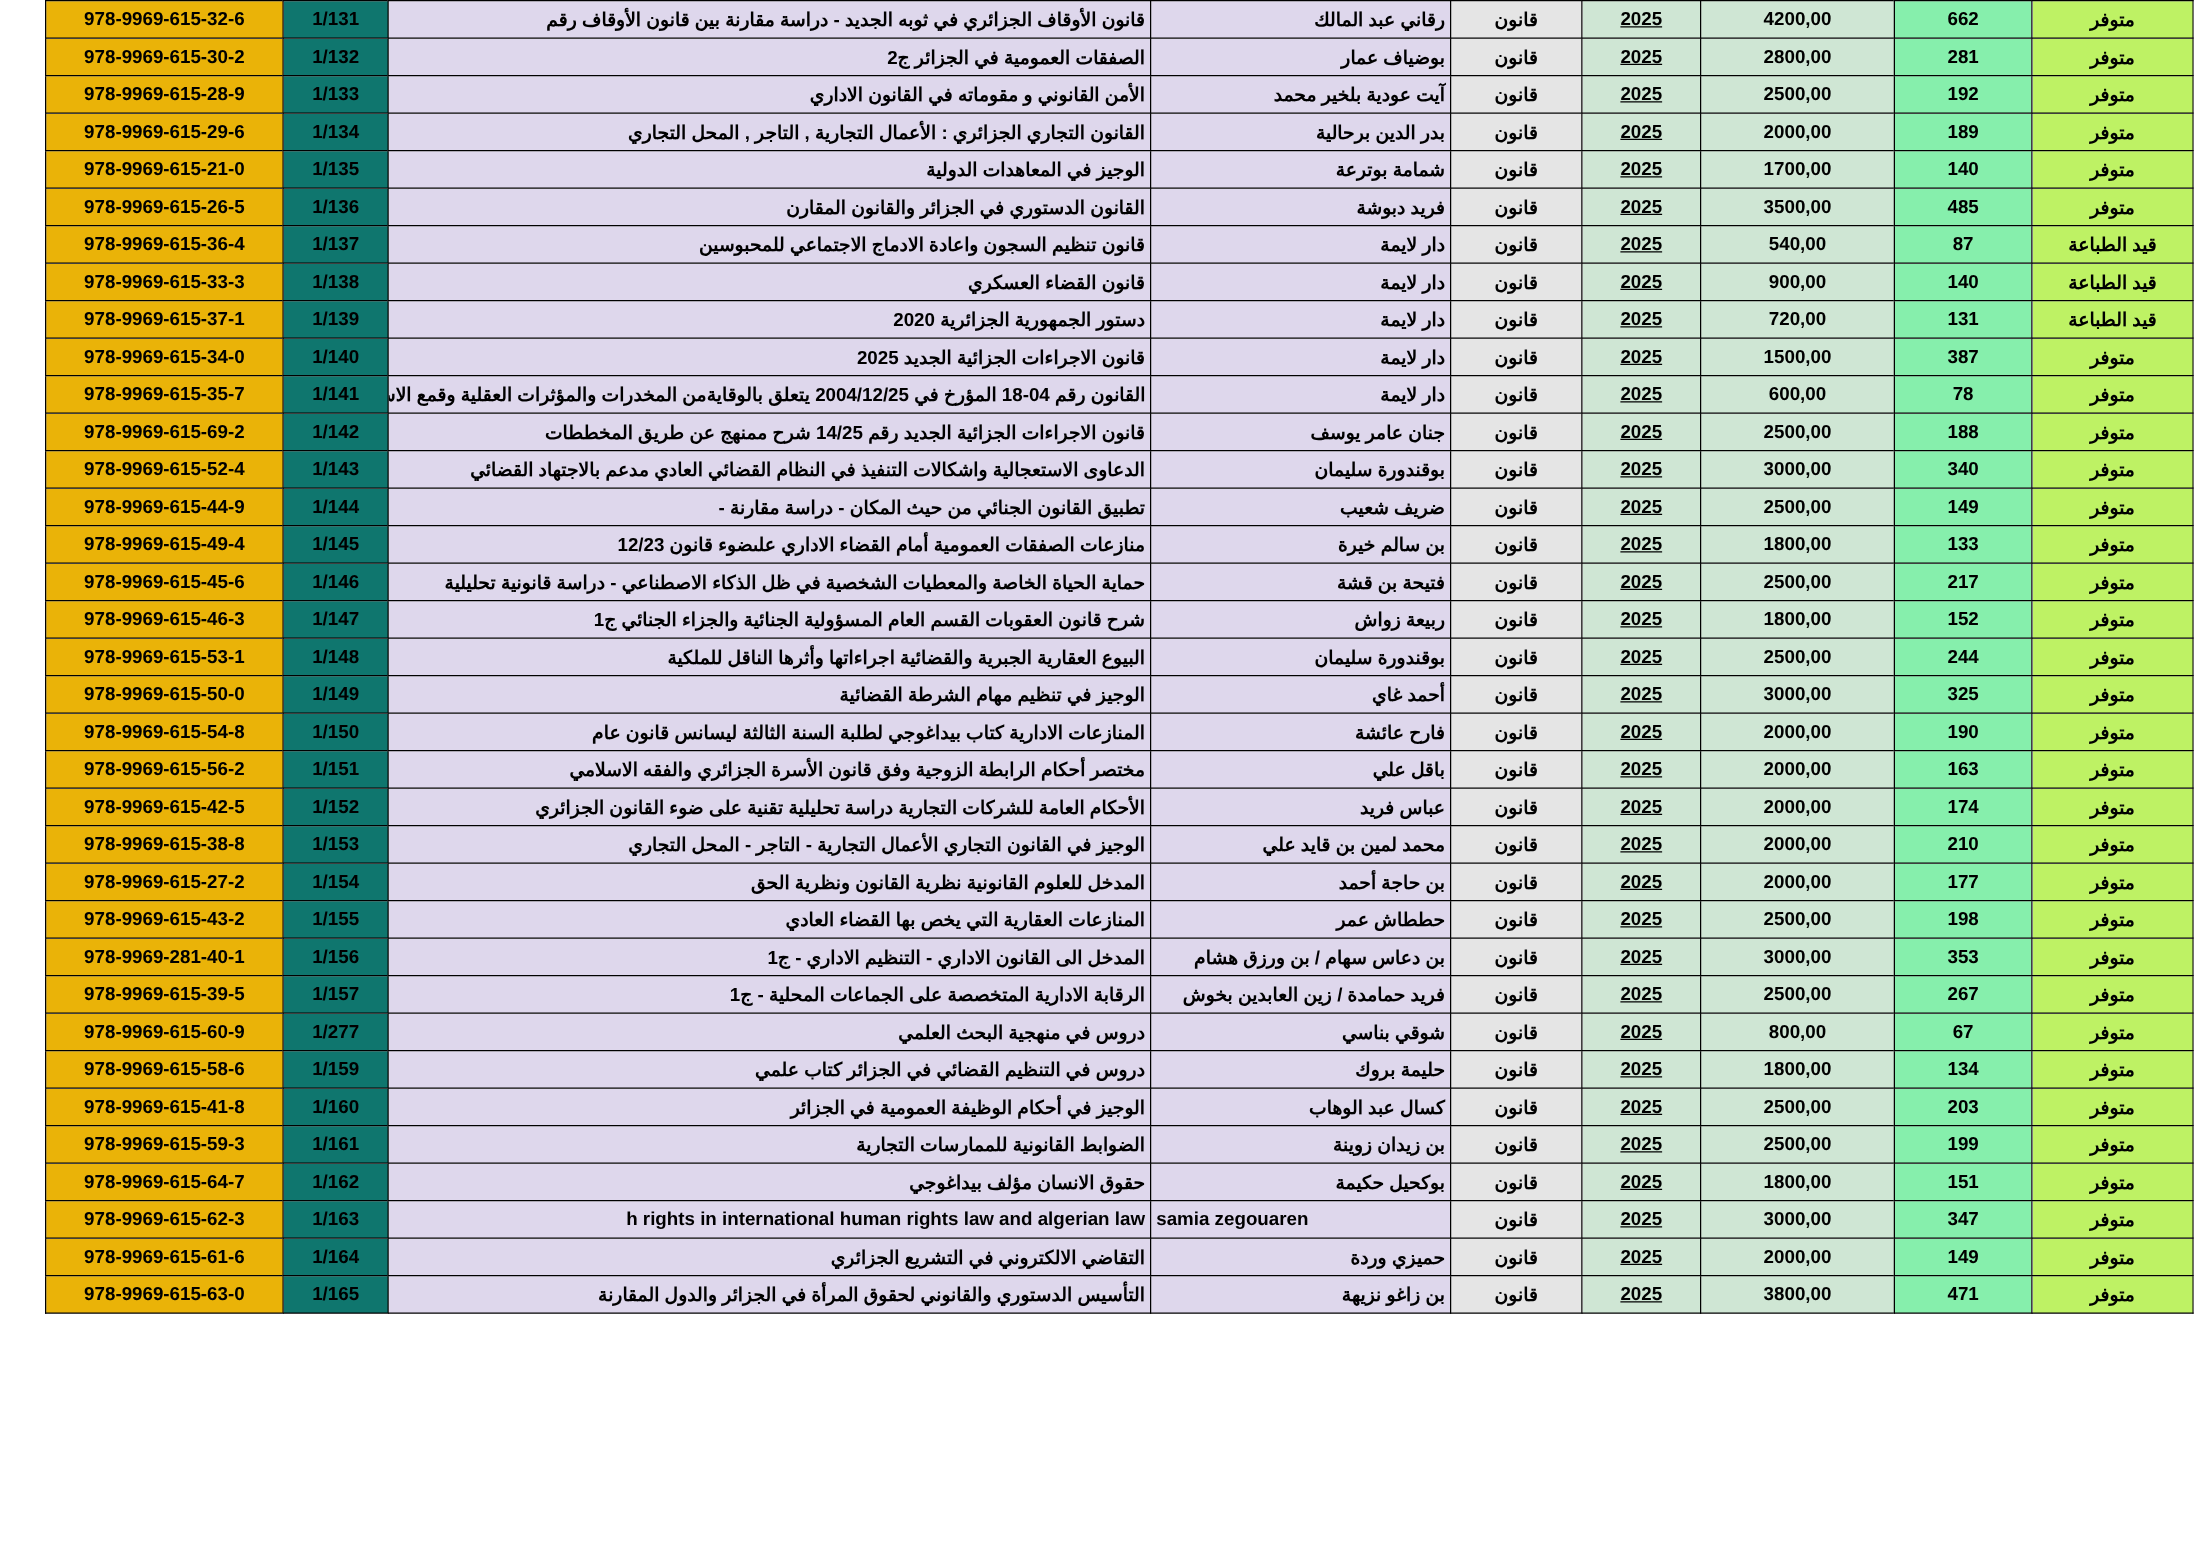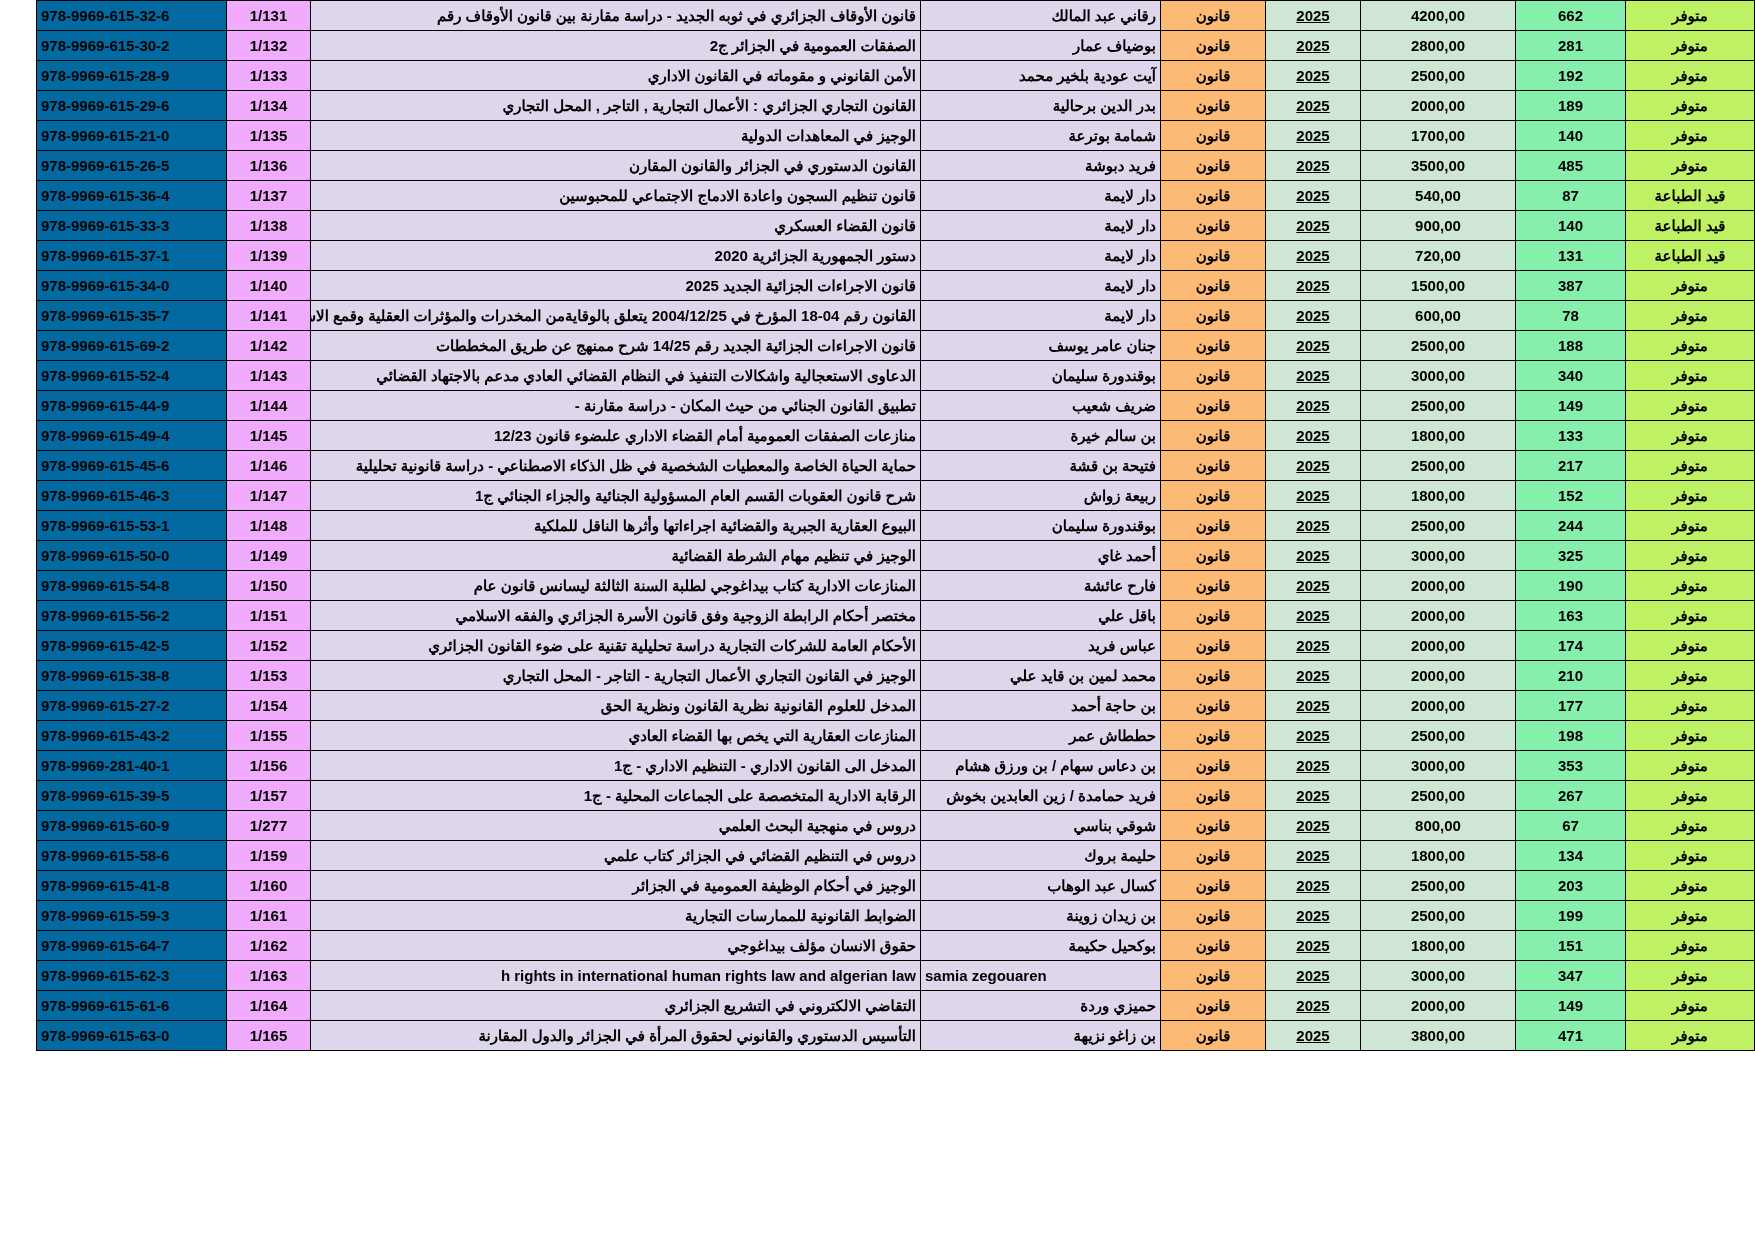--- a/index.html
+++ b/index.html
@@ -42,42 +42,43 @@
   col.c-num    { width: 84px; }
   col.c-title  { width: 610px; }
   col.c-author { width: 240px; }
   col.c-type   { width: 105px; }
   col.c-year   { width: 95px; }
   col.c-price  { width: 155px; }
   col.c-pages  { width: 110px; }
   col.c-status { width: 129px; }
 
   .cell-isbn {
-    background: #0369a1;
+    background: #eab308;
+    text-align: center;
     direction: ltr;
     font-size: 15px;
   }
   .cell-num {
-    background: #f0abfc;
+    background: #0f766e;
     text-align: center;
     direction: ltr;
   }
   .cell-title {
     background: #ded7ec;
     text-align: right;
     padding-right: 6px;
     font-size: 14.5px;
     margin-left: 16px;
   }
   .cell-author {
     background: #ded7ec;
     font-size: 14.5px;
   }
   .cell-type {
-    background: #fdba74;
+    background: #e5e5e5;
     text-align: center;
   }
   .cell-year {
     background: #cfe6d4;
     text-align: center;
     direction: ltr;
     text-decoration: underline;
   }
   .cell-price {
     background: #cfe6d4;

